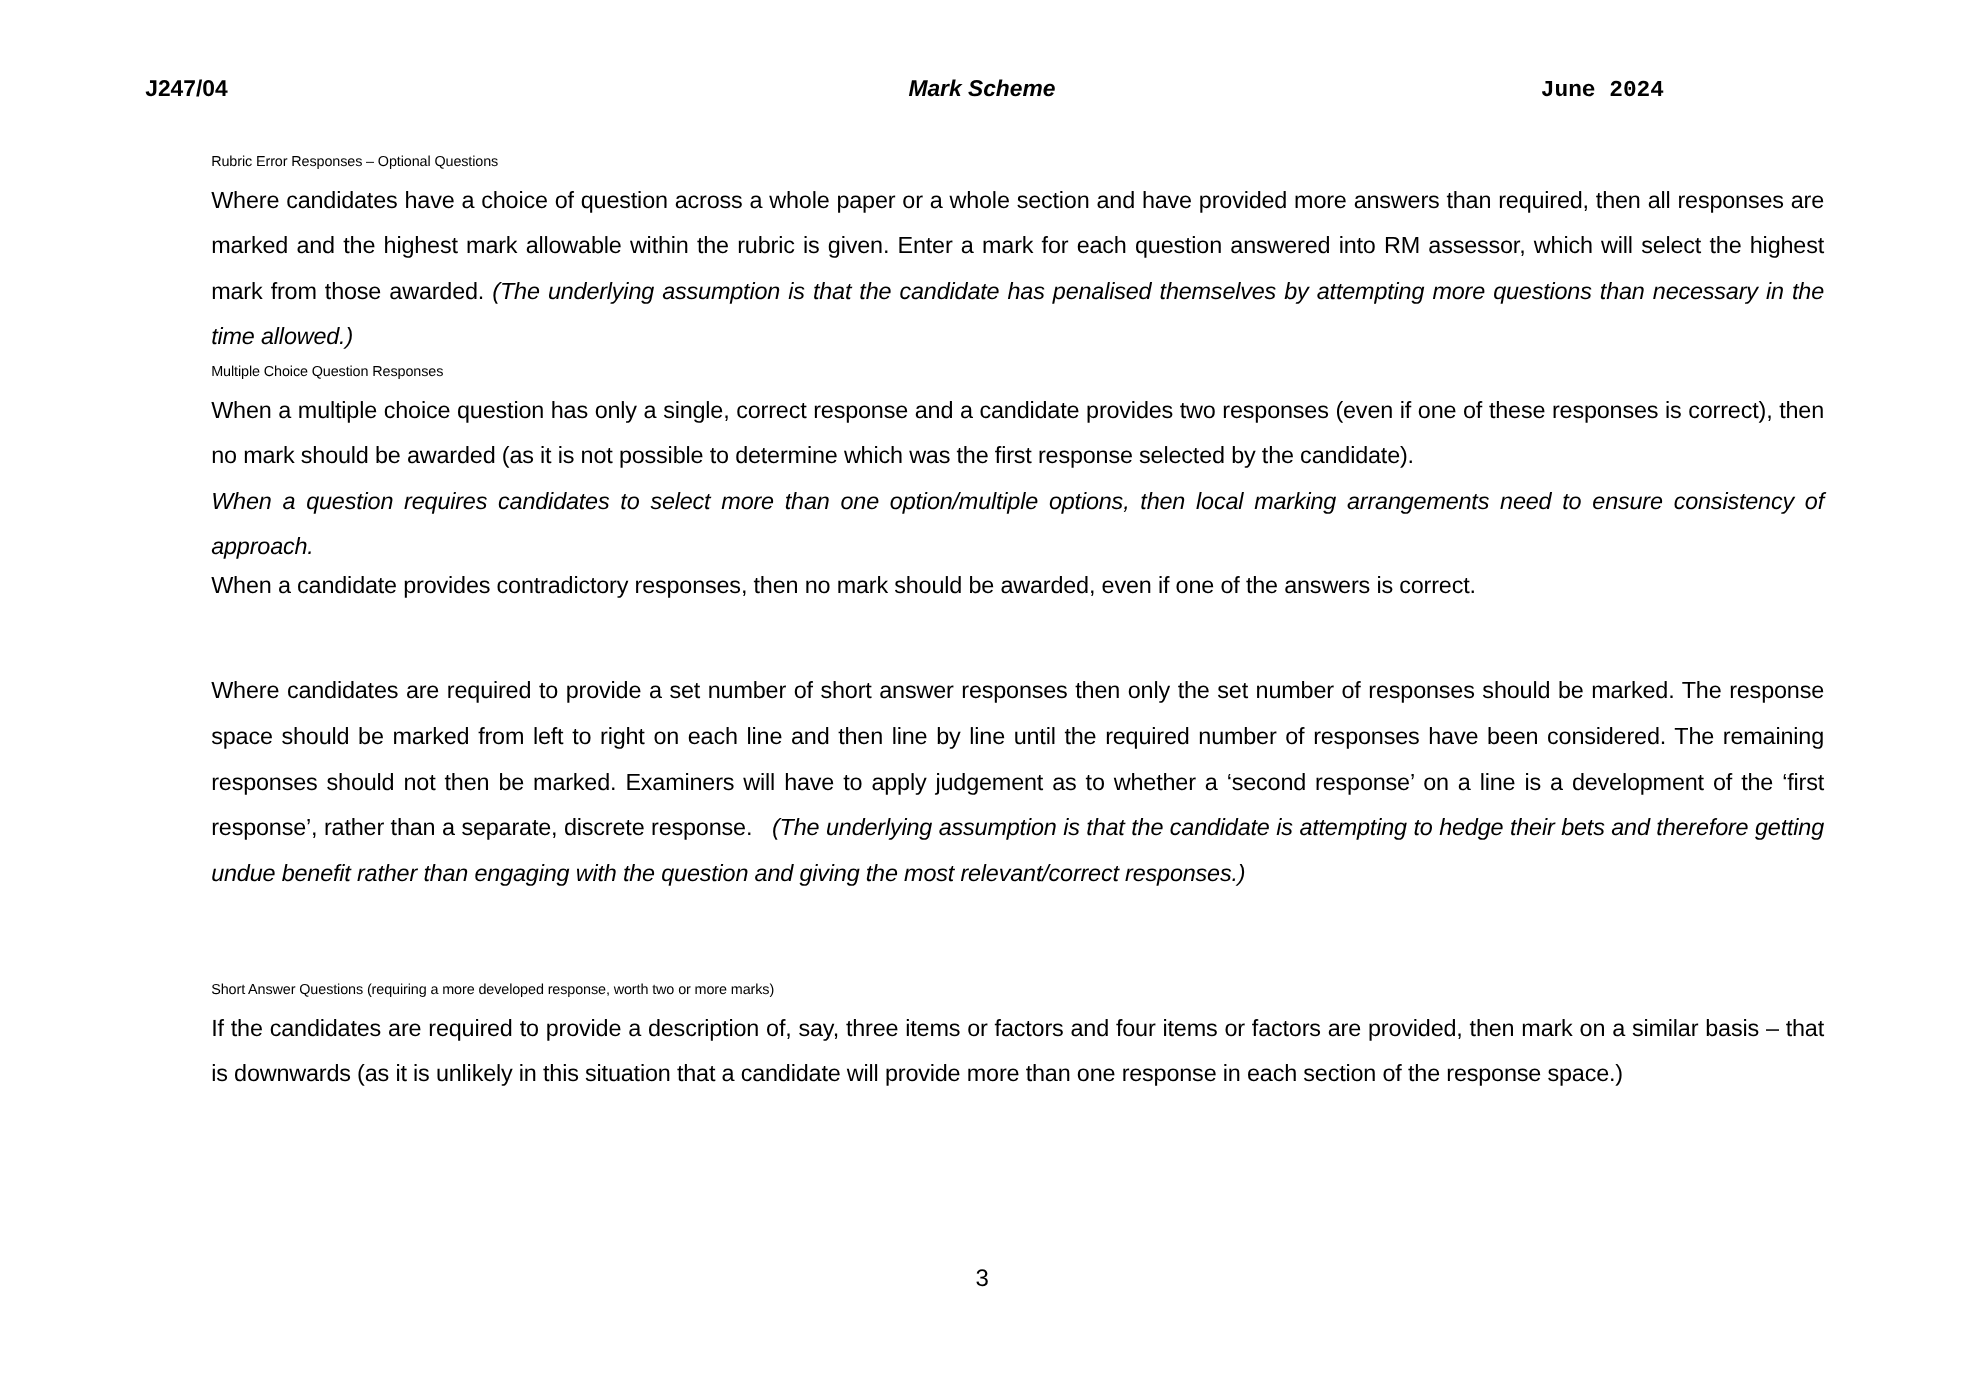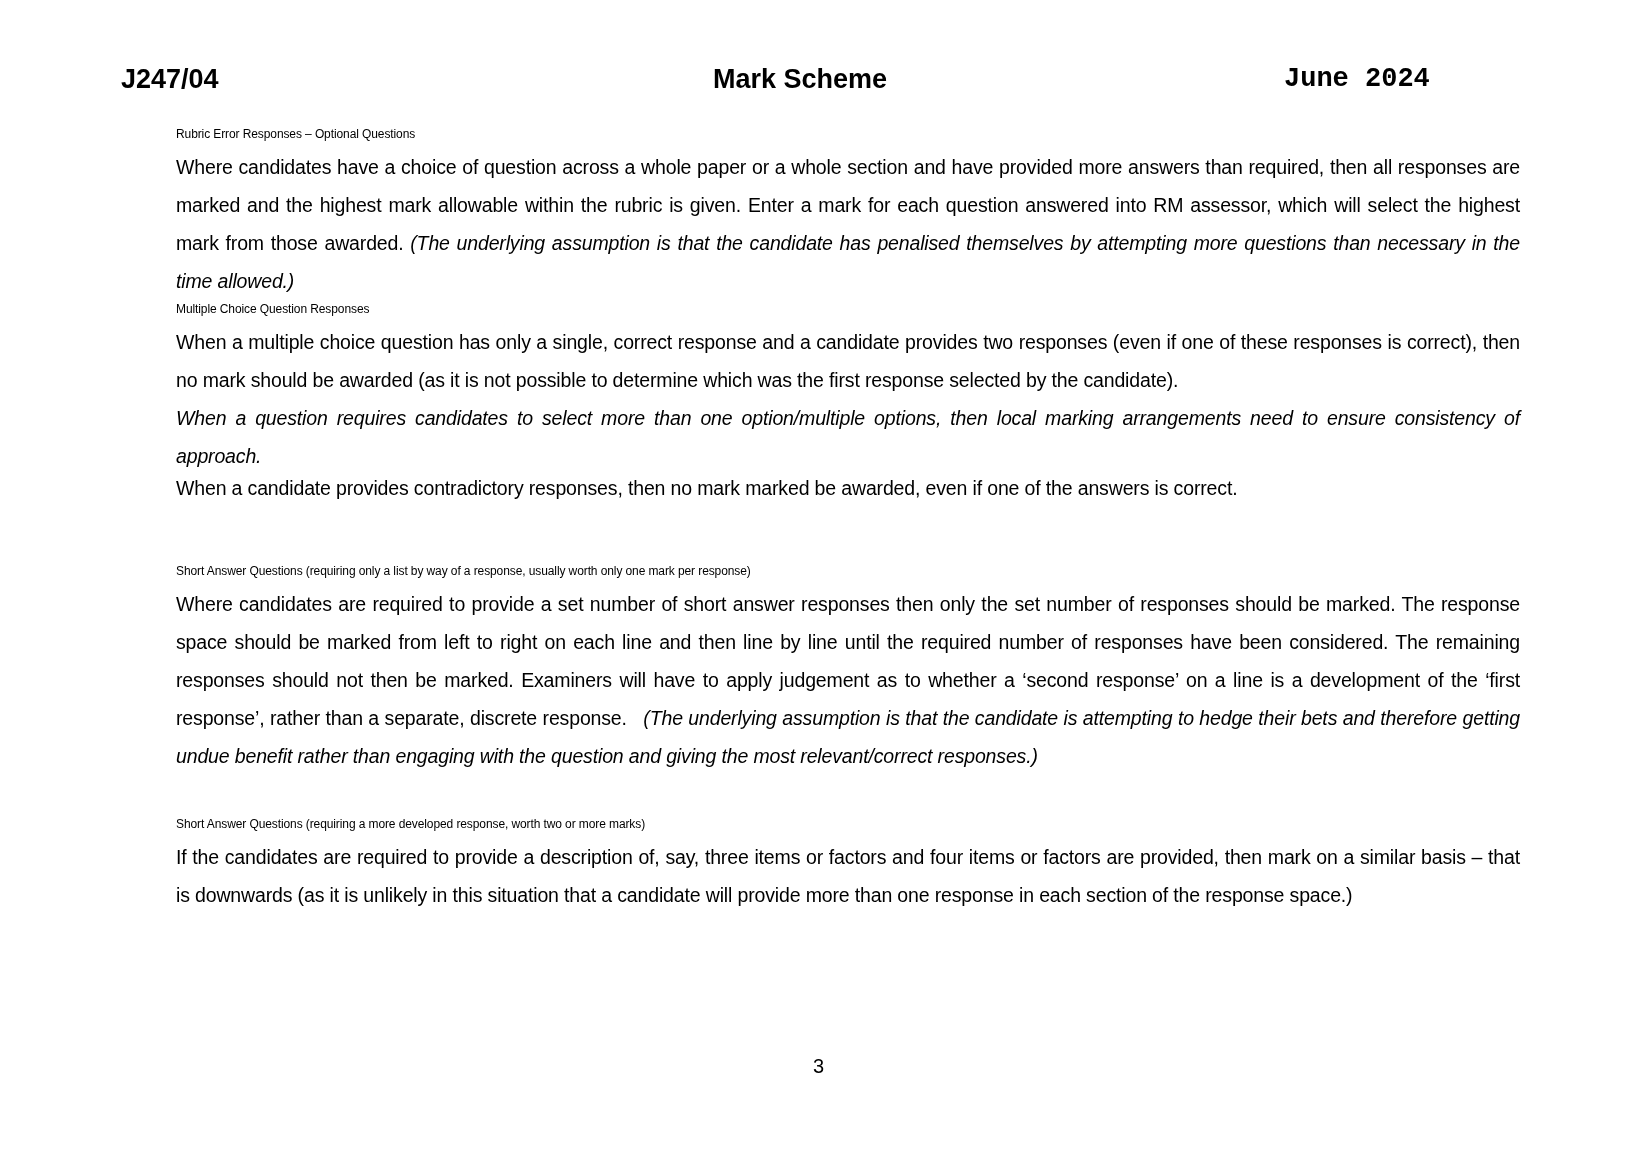--- a/index.html
+++ b/index.html
@@ -15,24 +15,24 @@
       font-family: "Liberation Sans", sans-serif;
       color: #000000;
     }
     .header {
       position: absolute;
       top: 64px;
       left: 0;
       width: 1499px;
       height: 26px;
       font-weight: bold;
-      font-size: 27px;
+      font-size: 19px;
     }
     .header .left { position: absolute; left: 121px; top: 0; }
-    .header .center { position: absolute; left: 713px; top: 0; }
+    .header .center { position: absolute; left: 757px; top: 0; font-style: italic; }
     .header .right { position: absolute; left: 1284px; top: 0; font-family: Liberation Mono, monospace; }
 
     .content {
       position: absolute;
       left: 176px;
       top: 120px;
       width: 1344px;
     }
     .section { margin: 0; }
     .section h2 {
@@ -82,25 +82,24 @@
     <p><span>Where candidates have a choice of question across a whole paper or a whole section and have provided more answers than required, then all responses are marked and the highest mark allowable within the rubric is given. Enter a mark for each question answered into RM assessor, which will select the highest mark from those awarded.</span> <em>(The underlying assumption is that the candidate has penalised themselves by attempting more questions than necessary in the time allowed.)</em></p>
   </div>
 
   <div class="section s2">
     <h2>Multiple Choice Question Responses</h2>
     <p>When a multiple choice question has only a single, correct response and a candidate provides two responses (even if one of these responses is correct), then no mark should be awarded (as it is not possible to determine which was the first response selected by the candidate).</p>
     <p><em>When a question requires candidates to select more than one option/multiple options, then local marking arrangements need to ensure consistency of approach.</em></p>
   </div>
 
   <div class="section s3">
-    <p>When a candidate provides contradictory responses, then no mark marked be awarded, even if one of the answers is correct.</p>
+    <p>When a candidate provides contradictory responses, then no mark should be awarded, even if one of the answers is correct.</p>
   </div>
 
   <div class="section s4">
-    <h2>Short Answer Questions (requiring only a list by way of a response, usually worth only one mark per response)</h2>
     <p><span>Where candidates are required to provide a set number of short answer responses then only the set number of responses should be marked. The response space should be marked from left to right on each line and then line by line until the required number of responses have been considered.  The remaining responses should not then be marked. Examiners will have to apply judgement as to whether a ‘second response’ on a line is a development of the ‘first response’, rather than a separate, discrete response.</span>&nbsp;&nbsp; <em>(The underlying assumption is that the candidate is attempting to hedge their bets and therefore getting undue benefit rather than engaging with the question and giving the most relevant/correct responses.)</em></p>
   </div>
 
   <div class="section s5">
     <h2>Short Answer Questions (requiring a more developed response, worth two or more marks)</h2>
     <p>If the candidates are required to provide a description of, say, three items or factors and four items or factors are provided, then mark on a similar basis – that is downwards (as it is unlikely in this situation that a candidate will provide more than one response in each section of the response space.)</p>
   </div>
 </div>
 
 <div class="page-number">3</div>

